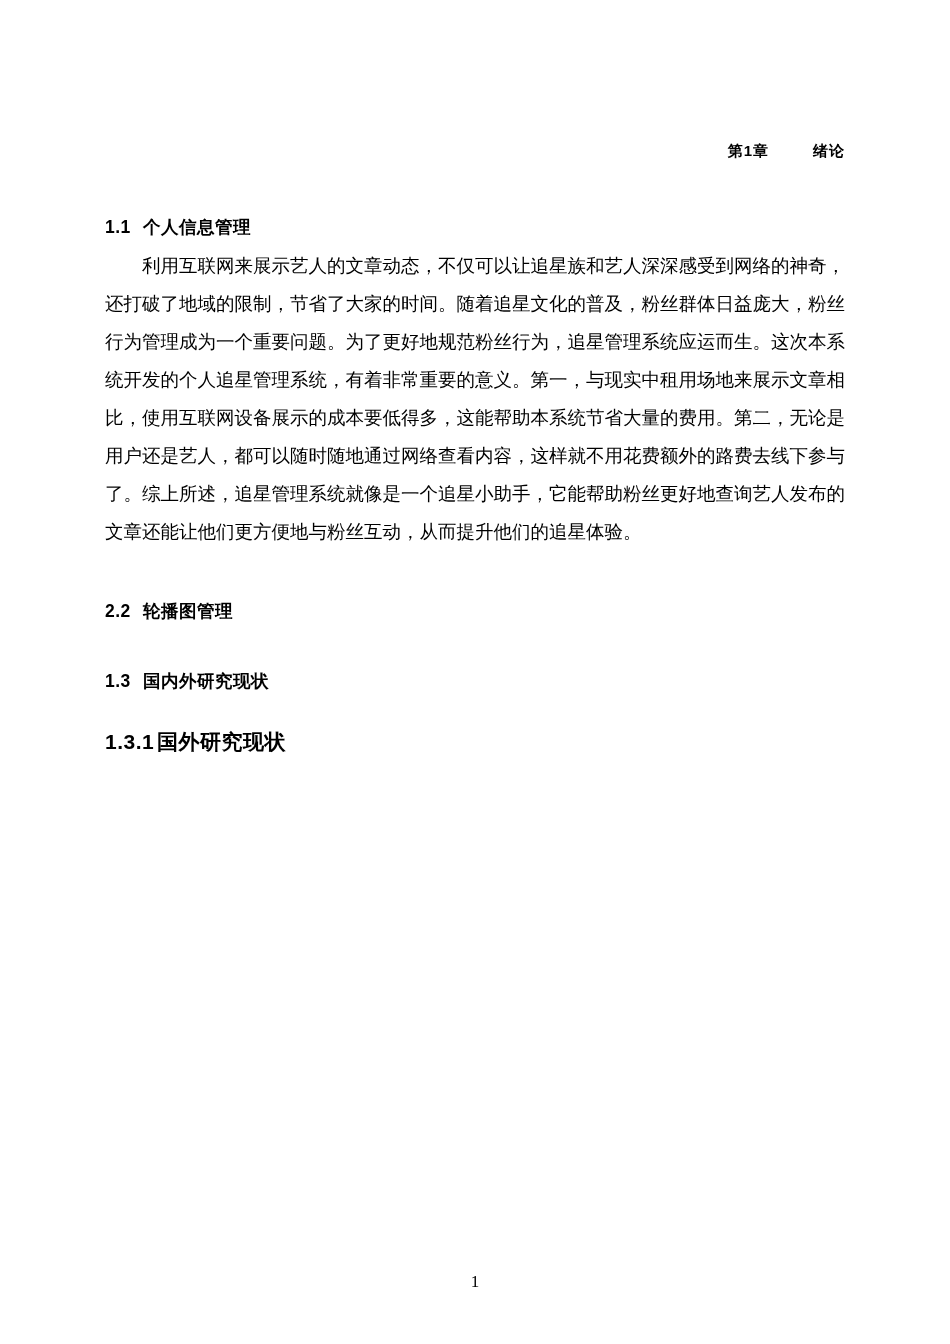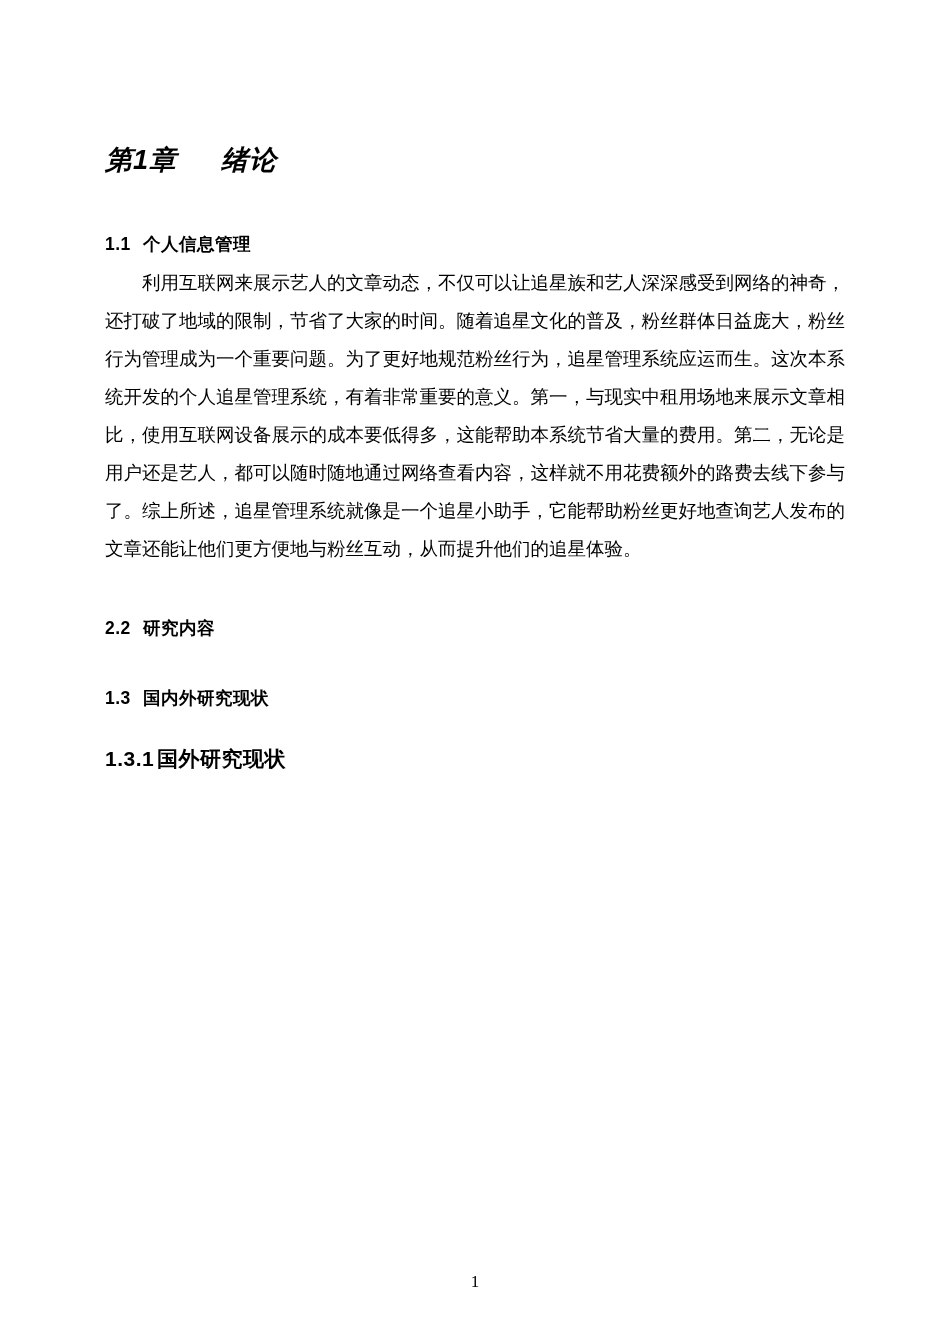--- a/index.html
+++ b/index.html
@@ -16,27 +16,26 @@
   }
   .page {
     position: absolute;
     top: 0; left: 0;
     width: 950px;
     height: 1344px;
     box-sizing: border-box;
     padding: 120px 105px 60px 105px;
   }
   .chapter-title {
-    text-align: left;
-    font-size: 27px;
+    text-align: right;
+    font-size: 15px;
     font-weight: bold;
     letter-spacing: 1px;
     margin: 22px 0 34px 0;
     font-family: "Liberation Sans", "DejaVu Sans", sans-serif;
-    font-style: italic;
   }
   .chapter-title .gap {
     display: inline-block;
     width: 44px;
   }
   h2.sec {
     font-size: 17.5px;
     font-weight: bold;
     margin: 26px 0 10px 0;
     font-family: "Liberation Sans", "DejaVu Sans", sans-serif;
@@ -89,21 +88,21 @@
   <div class="chapter-title">
     <span>第1章</span><span class="gap"></span><span>绪论</span>
   </div>
 
   <h2 class="sec">
     <span class="num">1.1</span><span>个人信息管理</span>
   </h2>
   <p class="body">利用互联网来展示艺人的文章动态，不仅可以让追星族和艺人深深感受到网络的神奇，还打破了地域的限制，节省了大家的时间。随着追星文化的普及，粉丝群体日益庞大，粉丝行为管理成为一个重要问题。为了更好地规范粉丝行为，追星管理系统应运而生。这次本系统开发的个人追星管理系统，有着非常重要的意义。第一，与现实中租用场地来展示文章相比，使用互联网设备展示的成本要低得多，这能帮助本系统节省大量的费用。第二，无论是用户还是艺人，都可以随时随地通过网络查看内容，这样就不用花费额外的路费去线下参与了。综上所述，追星管理系统就像是一个追星小助手，它能帮助粉丝更好地查询艺人发布的文章还能让他们更方便地与粉丝互动，从而提升他们的追星体验。</p>
 
   <h2 class="sec">
-    <span class="num">2.2</span><span>研究内容</span>
+    <span class="num">2.2</span><span>轮播图管理</span>
   </h2>
 
   <h2 class="sec">
     <span class="num">1.3</span><span>国内外研究现状</span>
   </h2>
 
   <h3 class="subsec">
     <span class="num">1.3.1</span><span>国外研究现状</span>
   </h3>
 

